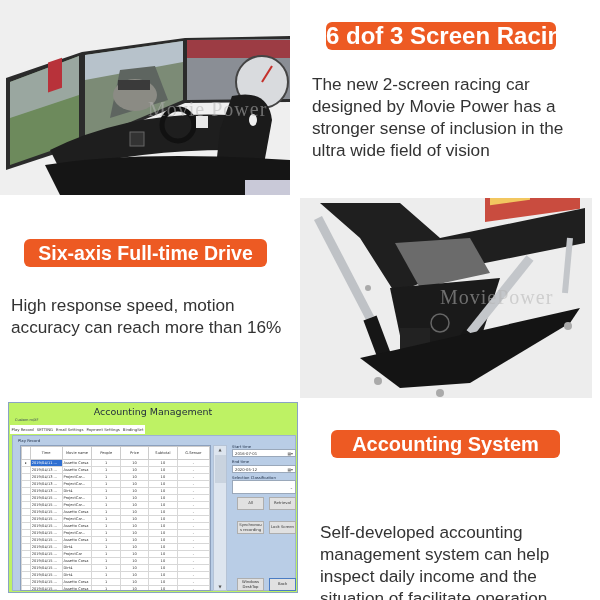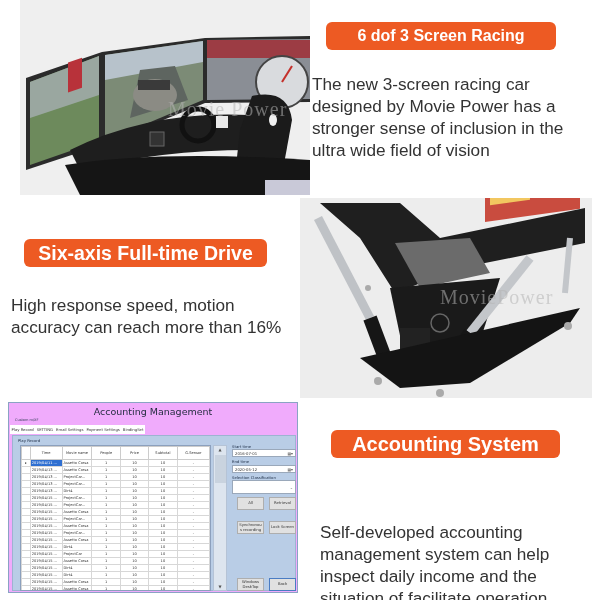--- a/index.html
+++ b/index.html
@@ -2,27 +2,27 @@
 <html><head>
 <meta charset="utf-8">
 <style>
   * { box-sizing: border-box; margin: 0; padding: 0; }
   body { width: 600px; height: 600px; background: #ffffff; font-family: "Liberation Sans", sans-serif; position: relative; overflow: hidden; }
   .abs { position: absolute; }
   .badge { position: absolute; background: #ed5a23; color: #fff; font-weight: bold; border-radius: 6px; text-align: center; font-family: "Liberation Sans", sans-serif; white-space: nowrap; }
   .desc { position: absolute; color: #333; font-family: "Liberation Sans", sans-serif; font-size: 17.2px; line-height: 22px; }
 
   
-  .photo1 { left: 20px; top: 0; width: 290px; height: 195px; background: #eeeeee; overflow: hidden; }
+  .photo1 { left: 0; top: 0; width: 290px; height: 195px; background: #eeeeee; overflow: hidden; }
   .photo2 { left: 300px; top: 198px; width: 292px; height: 200px; background: #b91c1c; overflow: hidden; }
 
   .watermark { position: absolute; color: rgba(180,180,180,0.55); font-family: "Liberation Serif", serif; font-size: 20px; letter-spacing: 1px; }
 
   
-  .acct { left: 8px; top: 402px; width: 290px; height: 191px; background: #f0abfc; border: 1px solid #8aa3c4; overflow: hidden; font-family: "DejaVu Sans", sans-serif; }
+  .acct { left: 8px; top: 402px; width: 290px; height: 191px; background: #bef264; border: 1px solid #8aa3c4; overflow: hidden; font-family: "DejaVu Sans", sans-serif; }
   .acct-title { position: absolute; left: 0; right: 0; top: 3px; text-align: center; font-size: 9.5px; color: #1f2a3c; }
   .acct-sub { position: absolute; left: 6px; top: 15px; font-size: 3.5px; color: #2e3d55; }
   .acct-tabs { position: absolute; left: 1px; top: 22px; height: 9px; display: flex; background: #fff; }
   .acct-tab { font-size: 3.8px; color: #333; padding: 2px 1.5px; line-height: 5px; }
   .acct-tab.active { background: #fff; }
   .acct-panel { position: absolute; left: 3px; top: 32px; width: 284px; height: 156px; background: #b9cde6; border: 1px solid #9db3d2; }
   .grp-label { position: absolute; left: 5px; top: 2px; font-size: 3.8px; color: #203048; }
   .grid { position: absolute; left: 7px; top: 9px; width: 191px; height: 146px; background: #fff; border: 1px solid #8ca0bd; overflow: hidden; }
   .grid table { border-collapse: collapse; font-size: 3.6px; color: #333; width: 100%; }
   .grid th { font-weight: normal; height: 13px; border: 0.5px solid #ccc; background: #fff; text-align: center; line-height: 4px; }
@@ -73,22 +73,22 @@
 
     <path d="M232,96 Q268,88 272,120 L262,175 Q240,185 215,175 L220,130 Z" fill="#1b1b1b"></path>
     <ellipse cx="253" cy="120" rx="4" ry="6" fill="#efefef"></ellipse>
 
     <path d="M45,165 Q140,150 290,160 L290,195 L60,195 Z" fill="#151515"></path>
     <rect x="245" y="180" width="45" height="15" fill="#c9c9d8"></rect>
   </svg>
   <div class="watermark" style="left:148px; top:98px;">Movie Power</div>
 </div>
 
-<div class="badge" style="left:326px; top:22px; width:230px; height:28px; font-size:16px; line-height:28px;">6 dof 3 Screen Racing</div>
-<div class="desc" style="left:312px; top:73px; width:285px;">The new 3-screen racing car designed by Movie Power has a stronger sense of inclusion in the ultra wide field of vision</div>
+<div class="badge" style="left:326px; top:22px; width:230px; height:28px; font-size:24px; line-height:28px;">6 dof 3 Screen Racing</div>
+<div class="desc" style="left:312px; top:73px; width:285px;">The new 2-screen racing car designed by Movie Power has a stronger sense of inclusion in the ultra wide field of vision</div>
 
 <div class="badge" style="left:24px; top:239px; width:243px; height:28px; font-size:19.5px; line-height:28px;">Six-axis Full-time Drive</div>
 <div class="desc" style="left:11px; top:294px; width:285px;">High response speed, motion accuracy can reach more than 16%</div>
 
 <div class="abs photo2">
   <svg width="292" height="200" viewBox="0 0 292 200">
     <rect x="0" y="0" width="292" height="200" fill="#ededed"></rect>
 
     <path d="M20,5 L100,5 L140,40 L285,10 L285,45 L160,70 L95,95 L60,40 Z" fill="#1f1f1f"></path>
     <rect x="185" y="22" width="95" height="28" fill="#c94c3f" transform="skewY(-8)"></rect>

